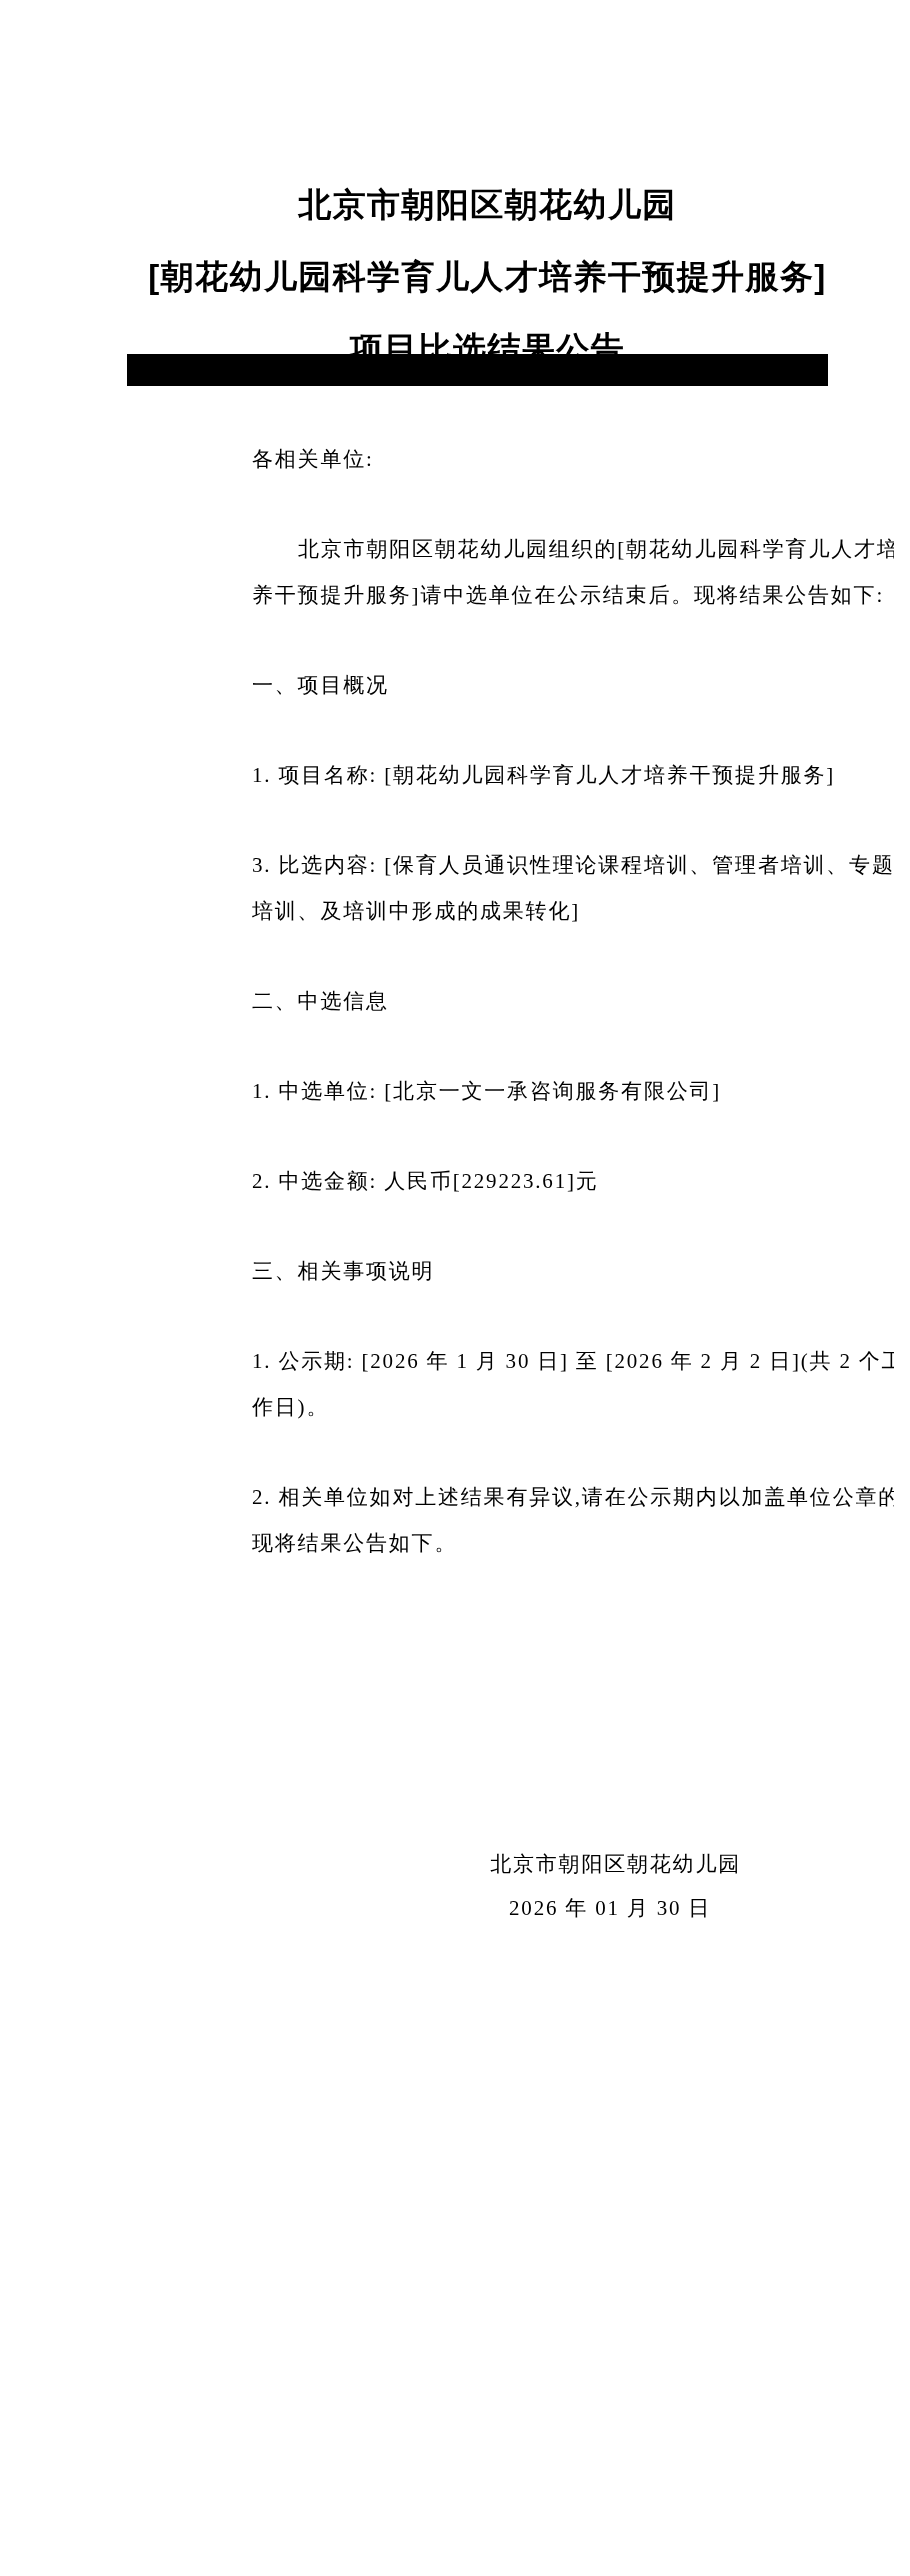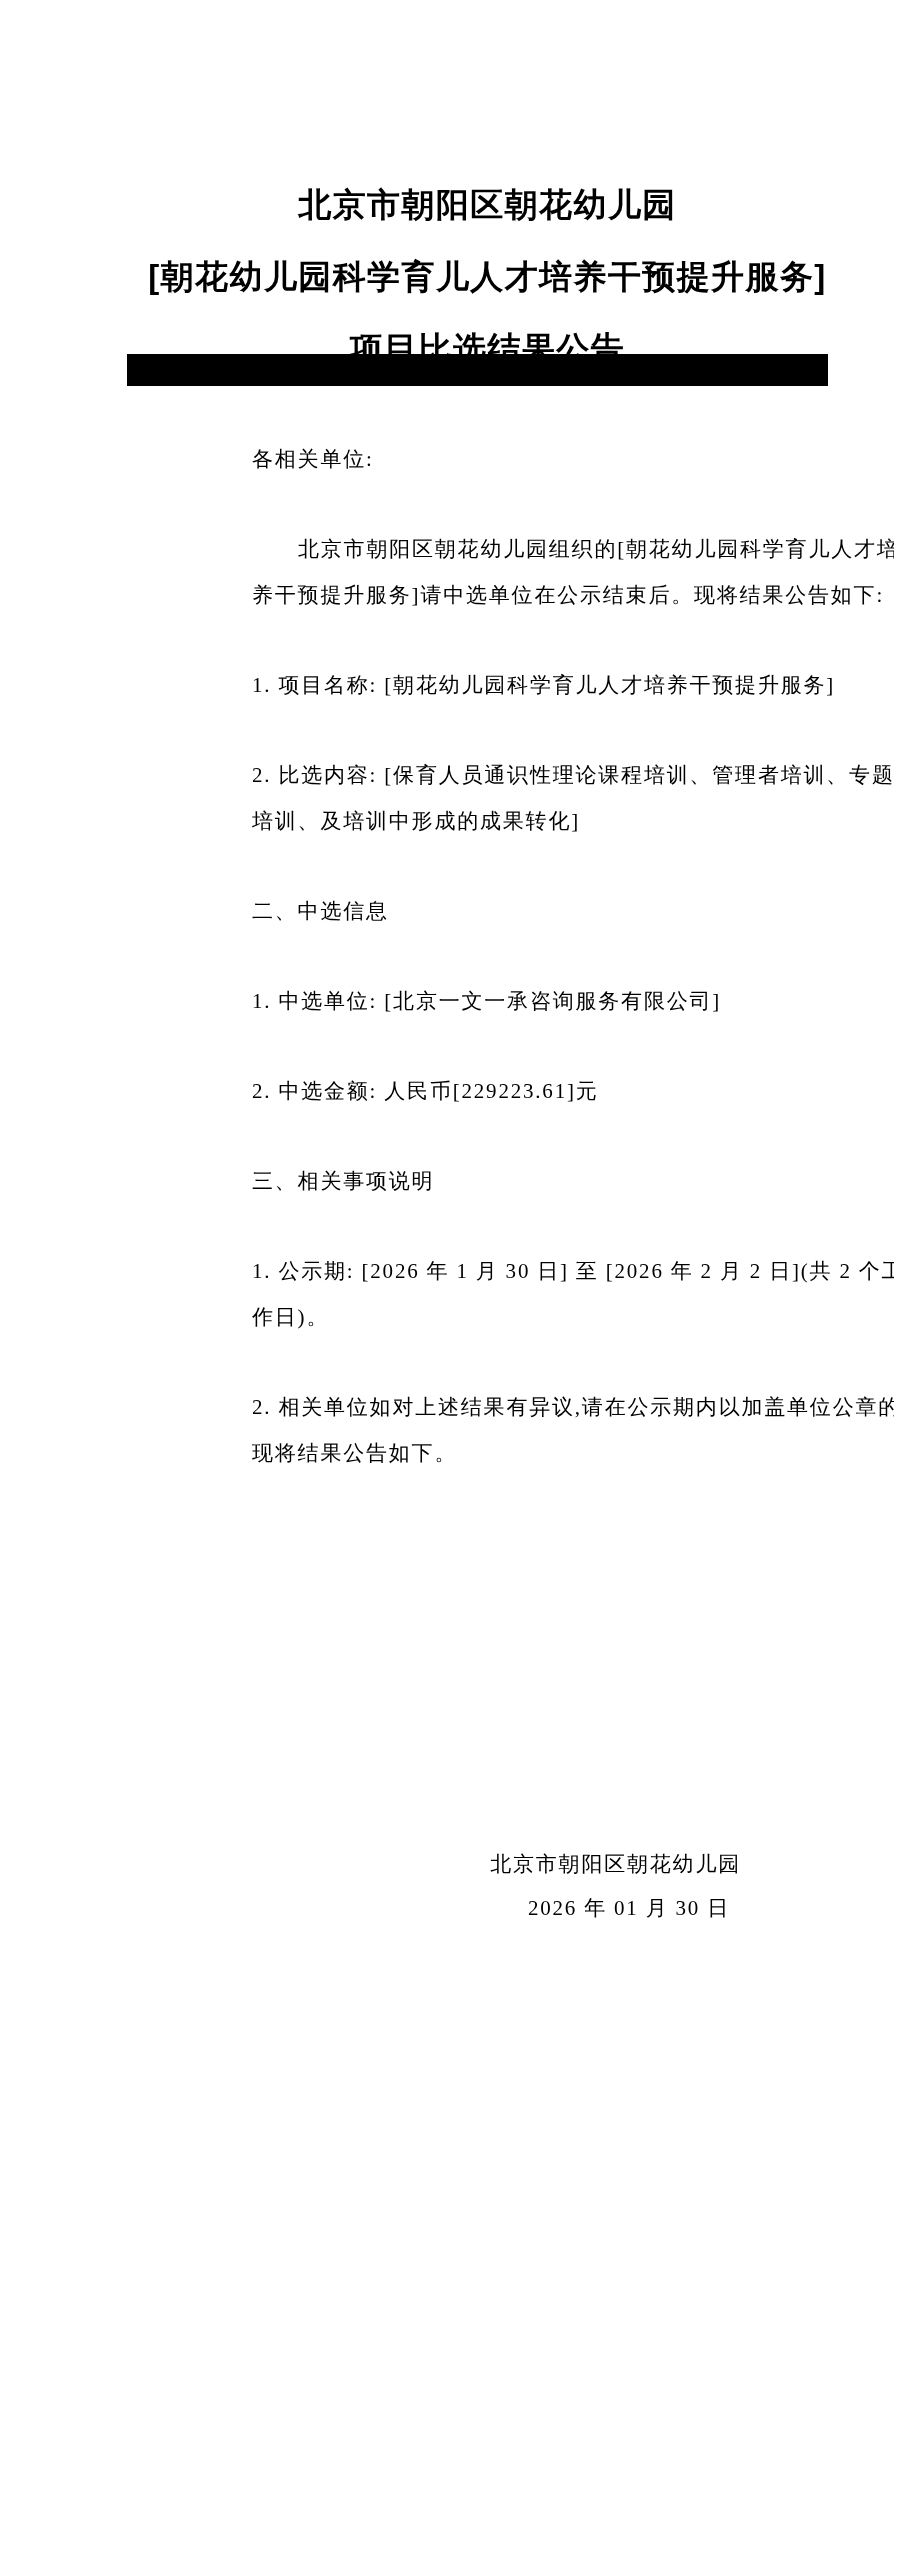--- a/index.html
+++ b/index.html
@@ -59,21 +59,21 @@
     right: 170px;
     text-align: right;
     font-size: 21px;
     letter-spacing: 1.8px;
   }
   .signature-block .line {
     height: 44px;
     line-height: 44px;
     white-space: pre;
   }
-  .signature-block .sig-date { margin-right: 11px; }
+  .signature-block .sig-date { margin-right: 11px; text-align: center; }
 </style>
 </head>
 <body>
 
 <div class="page">
 
   <div class="title-block">
     <div class="title-line">北京市朝阳区朝花幼儿园</div>
     <div class="title-line">[朝花幼儿园科学育儿人才培养干预提升服务]</div>
     <div class="title-line">项目比选结果公告</div>
@@ -85,27 +85,30 @@
 
     <div class="para">
       <div class="line">各相关单位:</div>
     </div>
 
     <div class="para indent">
       <div class="line">北京市朝阳区朝花幼儿园组织的[朝花幼儿园科学育儿人才培</div>
       <div class="line">养干预提升服务]请中选单位在公示结束后。现将结果公告如下:</div>
     </div>
 
+    <div class="para">
+      <div class="line">一、项目概况</div>
+    </div>
 
     <div class="para">
       <div class="line">1. 项目名称: [朝花幼儿园科学育儿人才培养干预提升服务]</div>
     </div>
 
     <div class="para">
-      <div class="line">2. 比选内容: [保育人员通识性理论课程培训、管理者培训、专题</div>
+      <div class="line">3. 比选内容: [保育人员通识性理论课程培训、管理者培训、专题</div>
       <div class="line">培训、及培训中形成的成果转化]</div>
     </div>
 
     <div class="para">
       <div class="line">二、中选信息</div>
     </div>
 
     <div class="para">
       <div class="line">1. 中选单位: [北京一文一承咨询服务有限公司]</div>
     </div>

